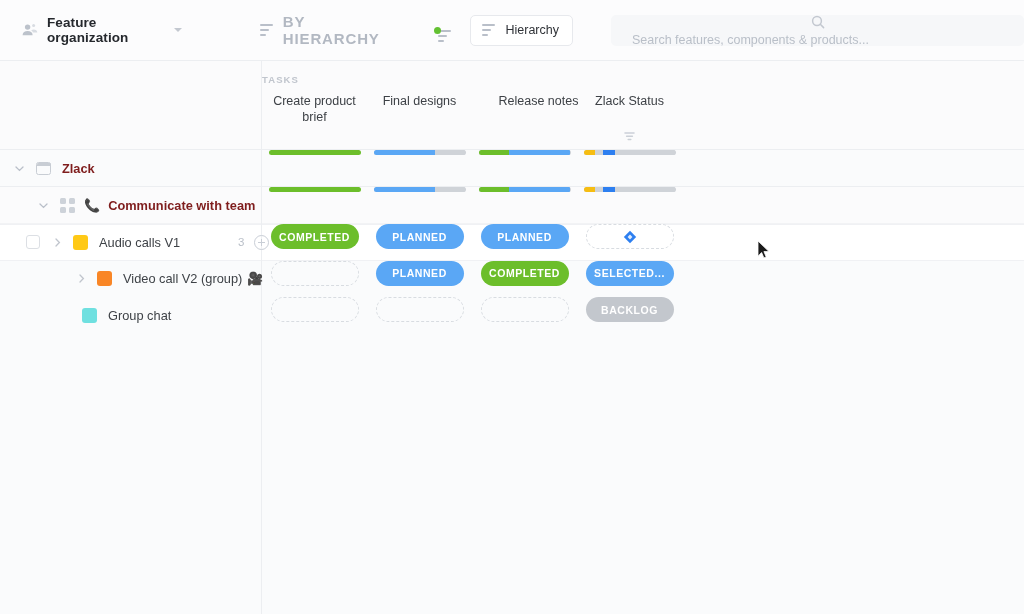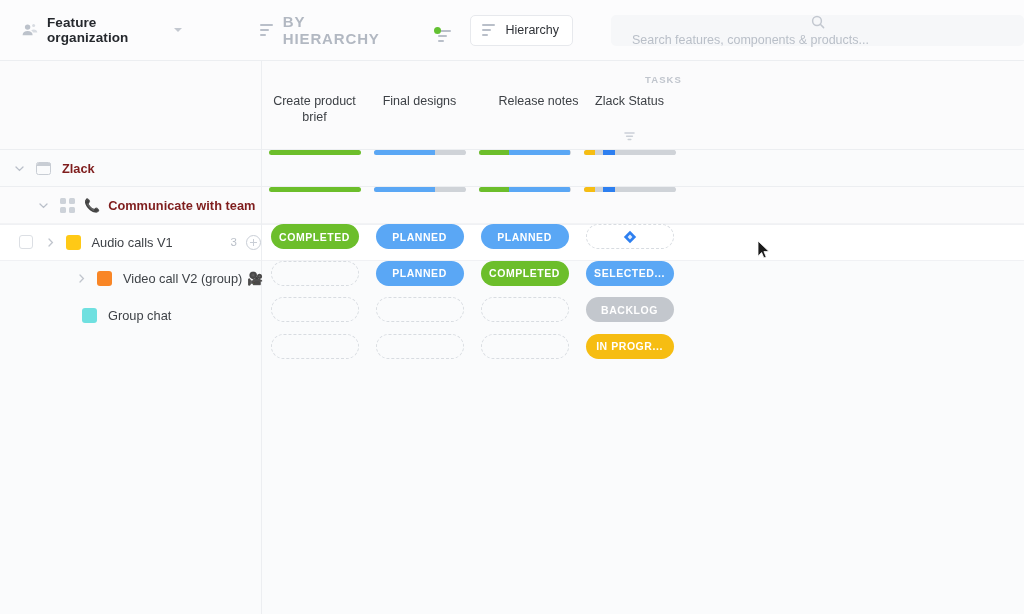--- a/index.html
+++ b/index.html
@@ -68,21 +68,21 @@
   .left-pane {
     position: absolute; left: 0; top: 0; width: 262px; height: 553px;
     background: #fafbfc; border-right: 1px solid #eceef1;
   }
   .left-head { height: 89px; background: #fbfbfc; border-bottom: 1px solid #eceef1; }
   .right-pane { position: absolute; left: 262px; top: 0; width: 762px; height: 553px; }
 
   
   .colhead { position: relative; height: 89px; border-bottom: 1px solid #eceef1; background: #fbfbfc; }
   .tasks-lbl {
-    position: absolute; top: 13px; left: 0; width: 420px; text-align: right;
+    position: absolute; top: 13px; left: 0; width: 420px; text-align: left;
     font-size: 9.5px; letter-spacing: 1.1px; font-weight: bold; color: #c0c5cd;
   }
   .col {
     position: absolute; top: 32px; width: 105px; text-align: center;
     font-size: 12.5px; color: #3d4146; line-height: 16px;
   }
   .col:nth-of-type(1){ left: 0; }
   .filter-under {
     position: absolute; top: 69px; left: 315px; width: 105px;
     display: flex; justify-content: center;
@@ -112,21 +112,21 @@
     background: transparent; border: 1px dashed #d8dce1; color: transparent;
   }
   .pill.jira-empty {
     background: #fff; border: 1px dashed #d8dce1;
   }
 
   
   .lrow { position: relative; display: flex; align-items: center; }
   .lrow.r-zlack { height: 37px; padding-left: 12px; }
   .lrow.r-comm { height: 37px; padding-left: 36px; background: #fbfbfc; }
-  .lrow.r-audio { height: 36.5px; padding-left: 26px; justify-content: flex-end; }
+  .lrow.r-audio { height: 36.5px; padding-left: 26px; }
   .lrow.r-item { height: 36.5px; padding-left: 76px; }
   .lrow.r-item2 { height: 36.5px; padding-left: 82px; }
 
   .chev-d { width: 14px; display:flex; justify-content:center; }
   .chev-r { width: 14px; display:flex; justify-content:center; }
   .sq {
     width: 15px; height: 15px; border-radius: 3px; flex: none;
   }
   .name { font-size: 12.8px; color: #3e4247; white-space: nowrap; }
   .name.bold { font-weight: bold; color: #7f1d1d; }
@@ -432,36 +432,20 @@
               </div>
             <div class="pill-cell">
                 <div class="pill empty"></div>
               </div>
             <div class="pill-cell">
                 <div class="pill" style="background:#c3c7cd">BACKLOG</div>
               </div>
           </div>
         </div>
 
-        <div class="grow h-pill">
-          <div class="pills">
-            <div class="pill-cell">
-                <div class="pill empty"></div>
-              </div>
-            <div class="pill-cell">
-                <div class="pill empty"></div>
-              </div>
-            <div class="pill-cell">
-                <div class="pill empty"></div>
-              </div>
-            <div class="pill-cell">
-                <div class="pill" style="background:#f6bd12">IN PROGR...</div>
-              </div>
-          </div>
-        </div>
 
       </div>
     </div>
   </div>
 
   <div class="cursor" style="left: 757px; top: 240px;">
     <svg width="13" height="19" viewBox="0 0 13 19">
       <path d="M1 1l0 15.2 3.6-3.7 2.3 5.4 2.3-1-2.3-5.3 5.1 0z" fill="#1a1a1a" stroke="#ffffff" stroke-width="0.8"></path>
     </svg>
   </div>

